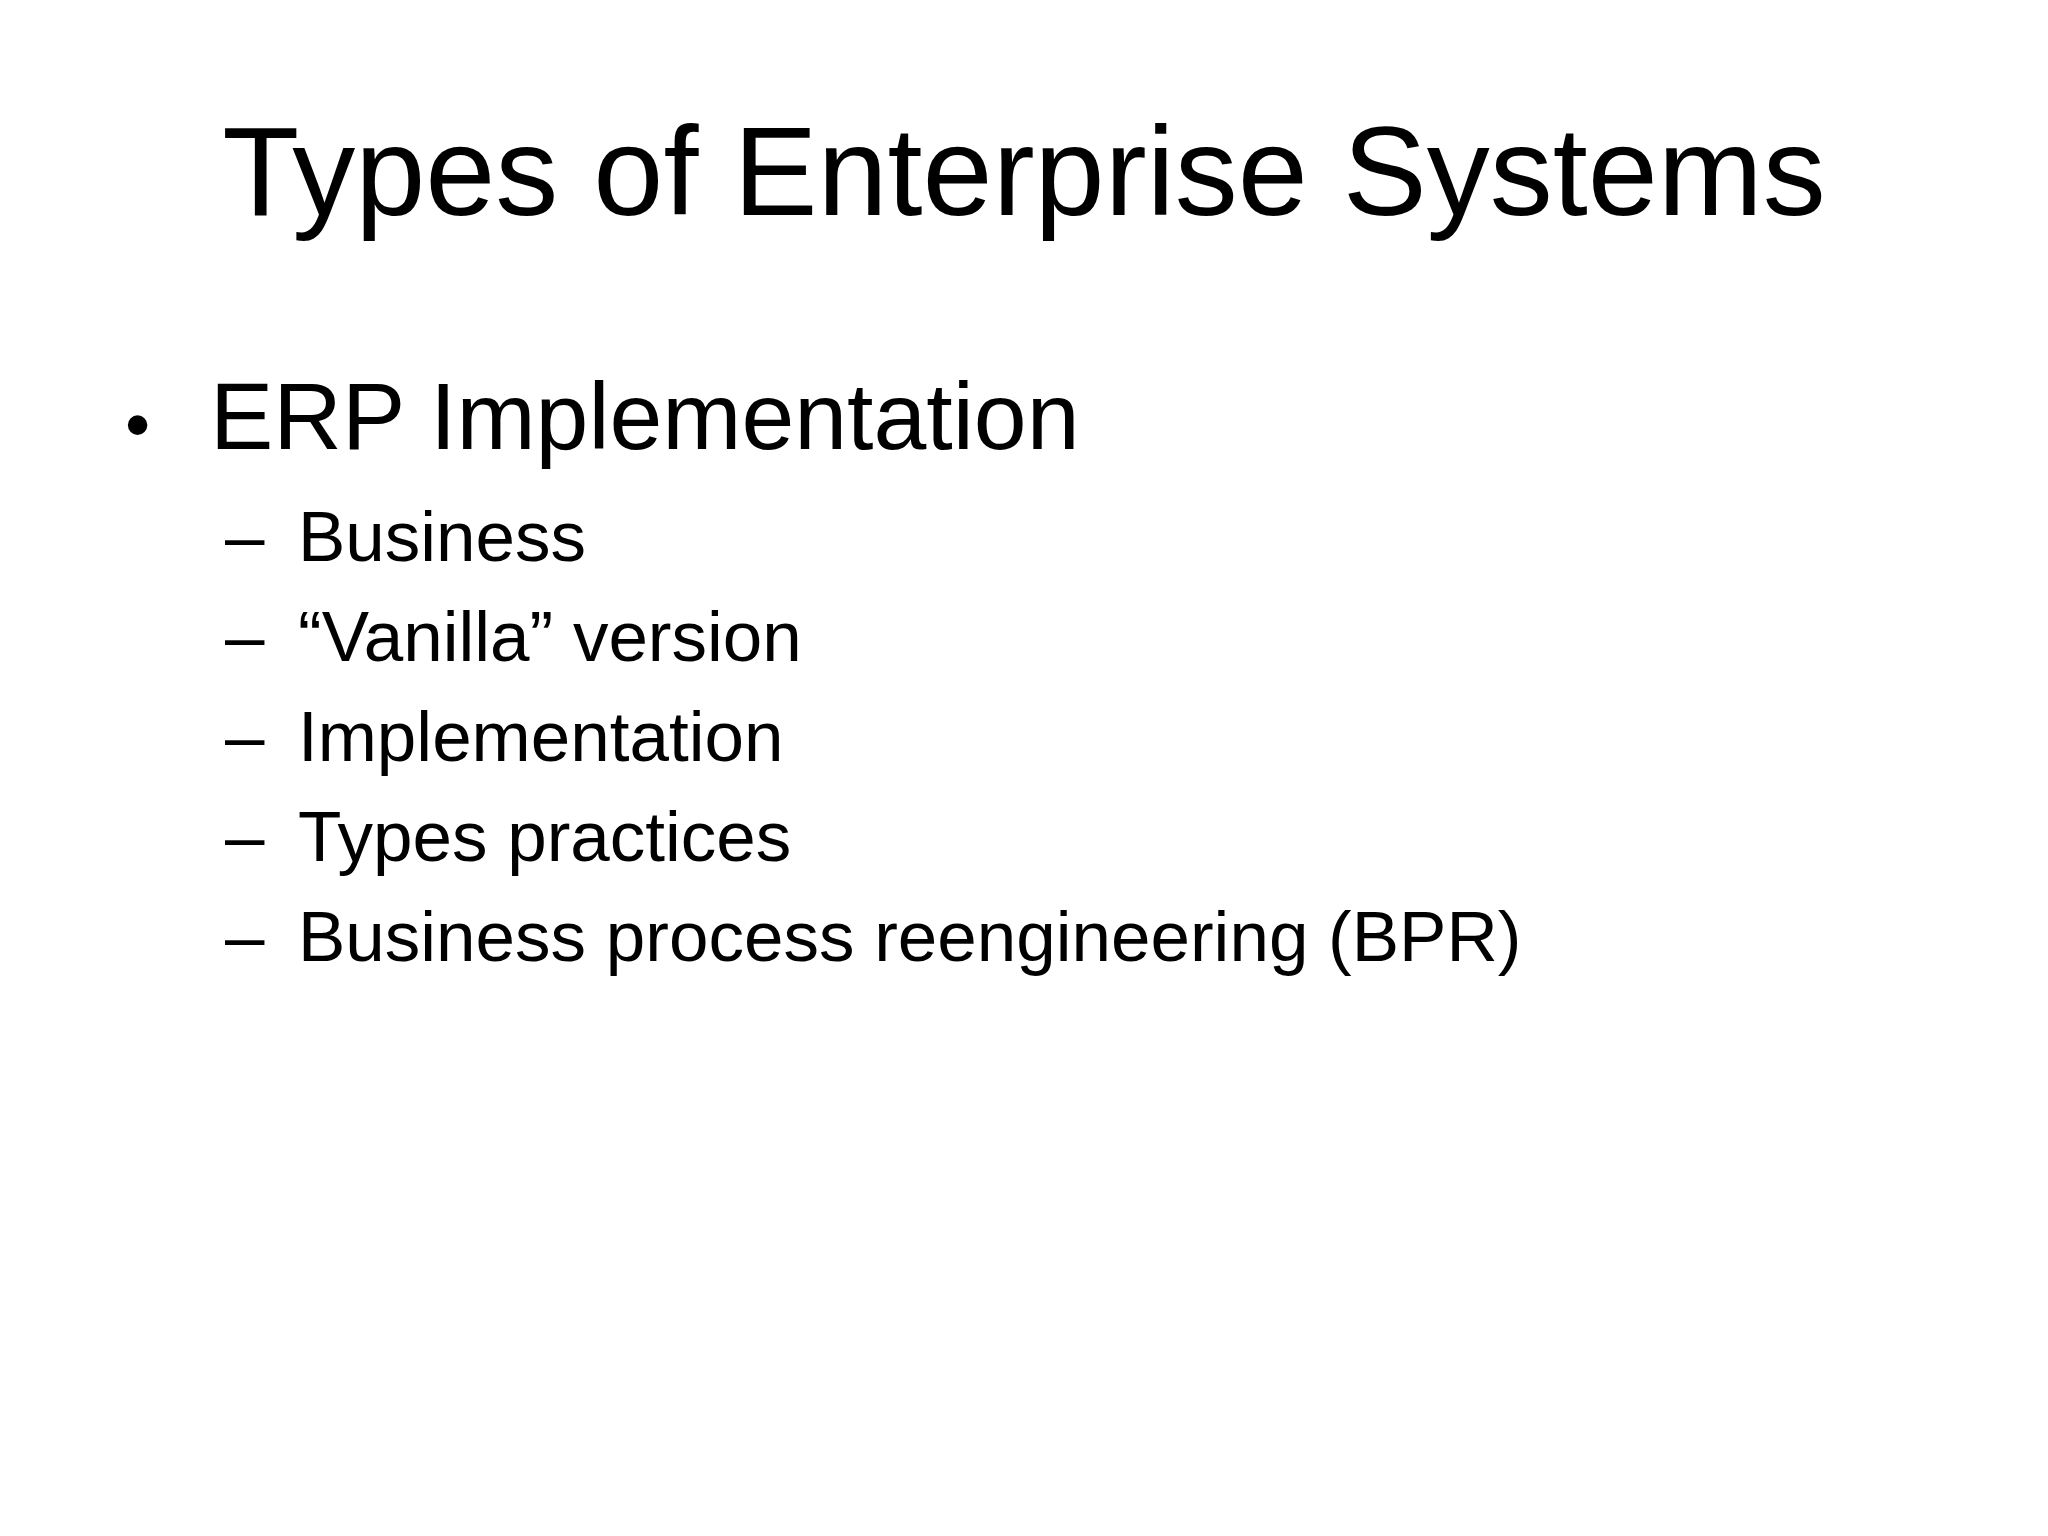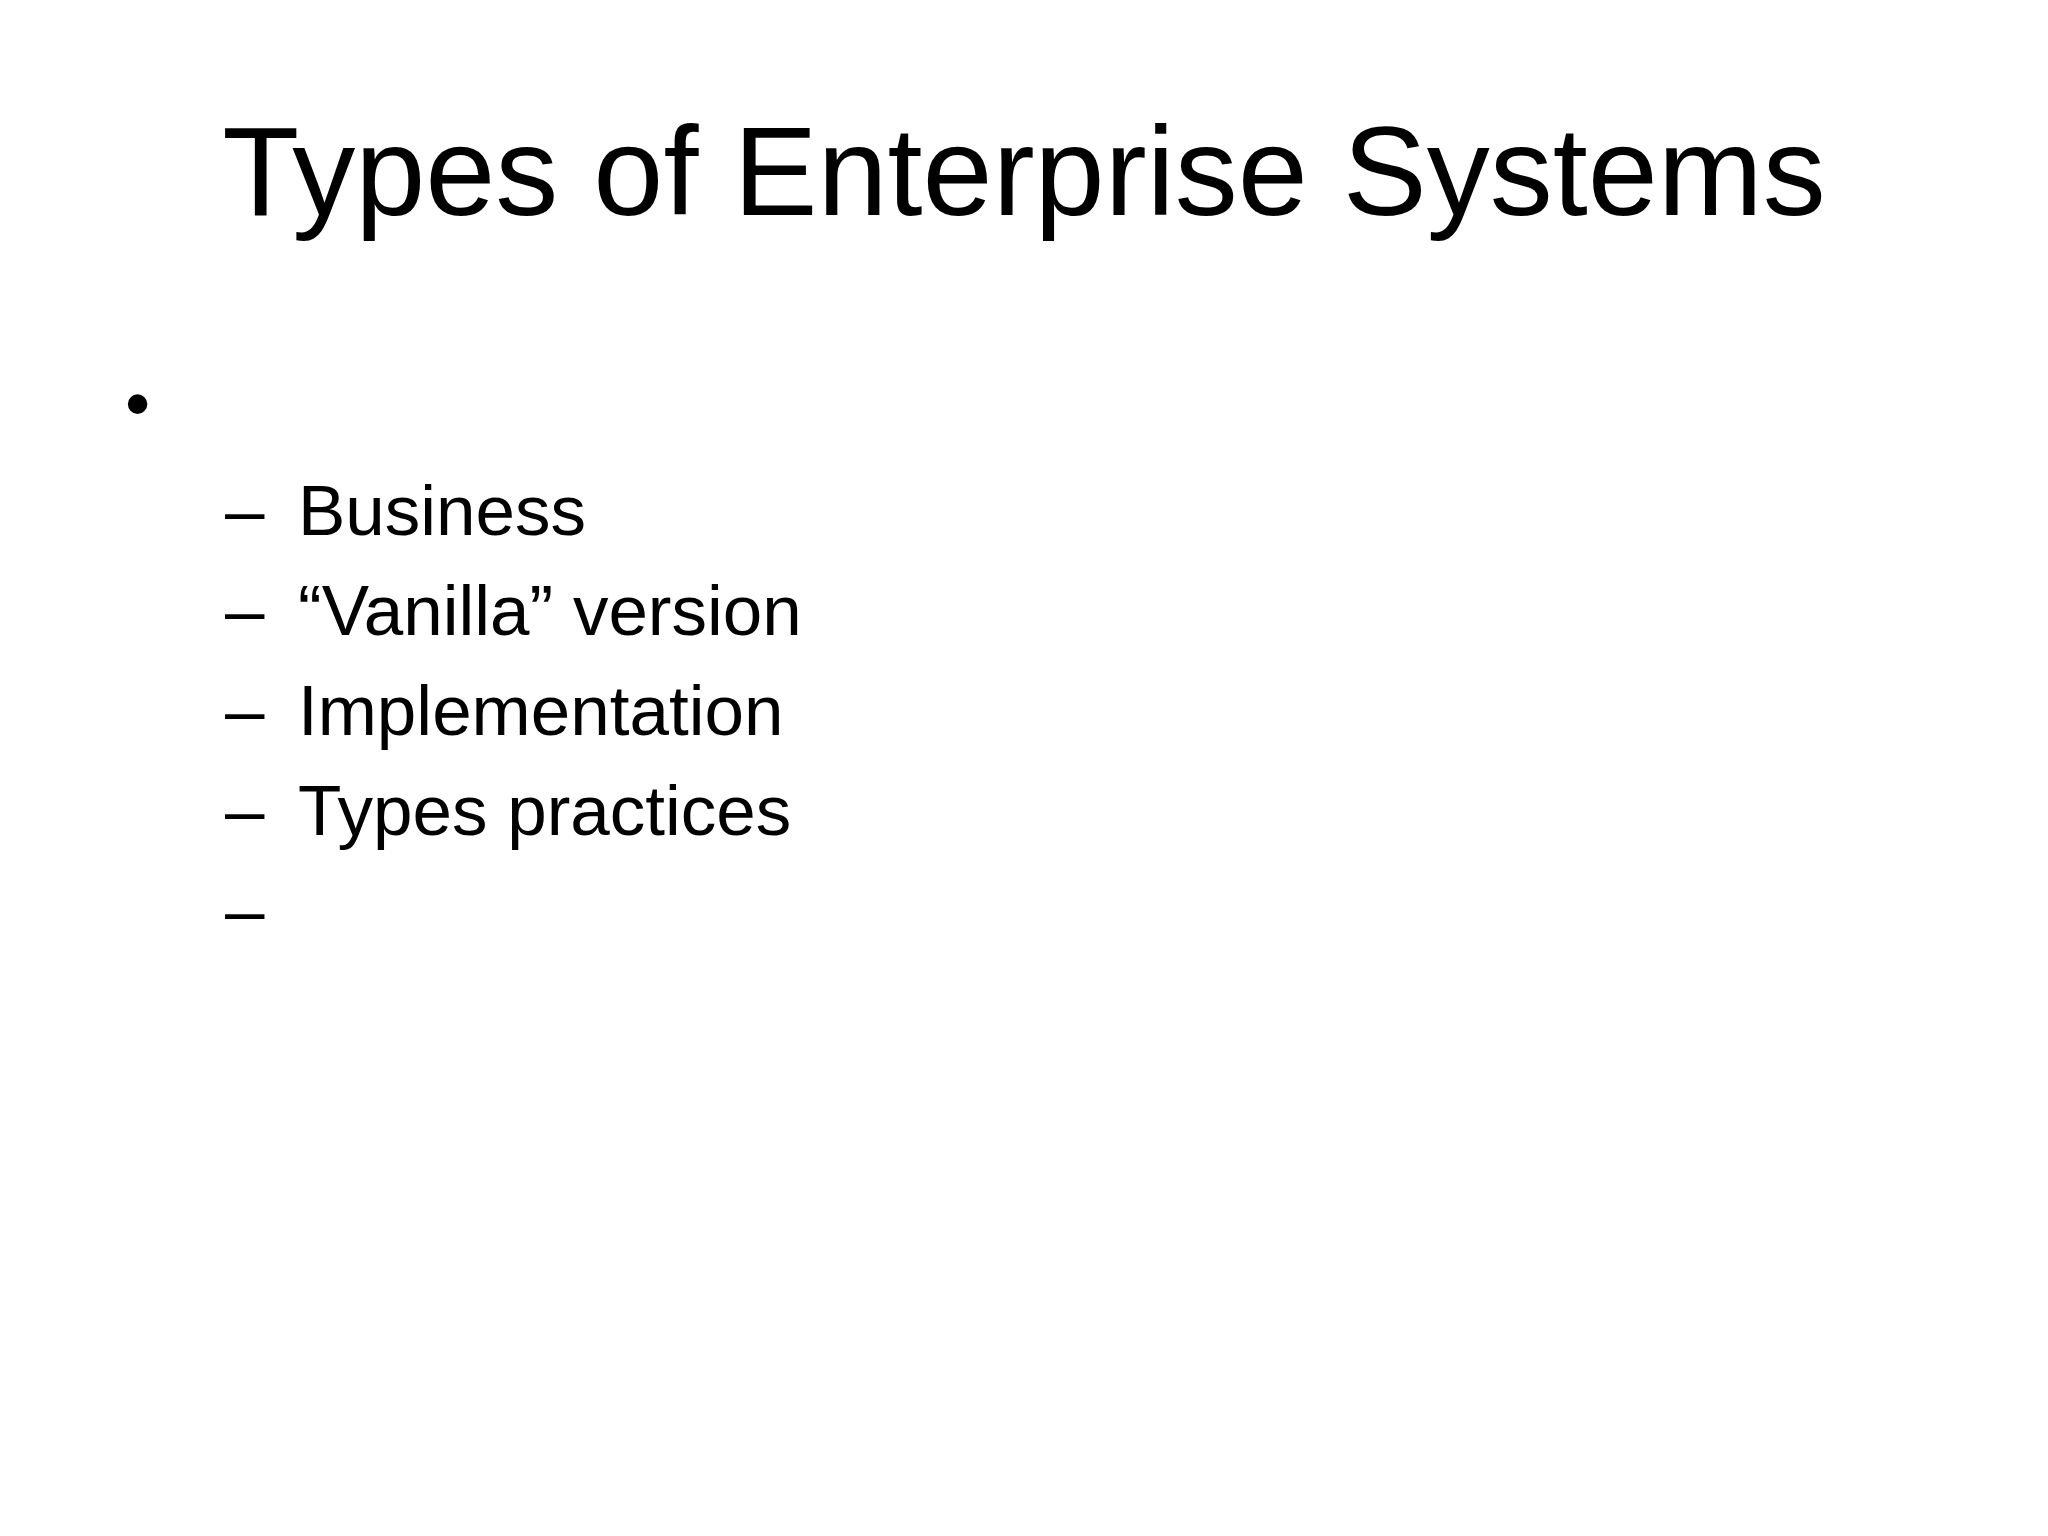--- a/index.html
+++ b/index.html
@@ -66,20 +66,21 @@
 <body>
 
 <div class="slide">
 
   <div class="title">Types of Enterprise Systems</div>
 
   <div class="content">
 
     <div class="l1">
       <span class="marker">•</span>
+      <span class="text">ERP Implementation</span>
     </div>
 
     <div class="sub-list">
 
       <div class="l2">
         <span class="marker">–</span>
         <span class="text">Business</span>
       </div>
 
       <div class="l2">
@@ -92,17 +93,18 @@
         <span class="text">Implementation</span>
       </div>
 
       <div class="l2">
         <span class="marker">–</span>
         <span class="text">Types practices</span>
       </div>
 
       <div class="l2">
         <span class="marker">–</span>
+        <span class="text">Business process reengineering (BPR)</span>
       </div>
 
     </div>
   </div>
 </div>
 
 </body></html>

